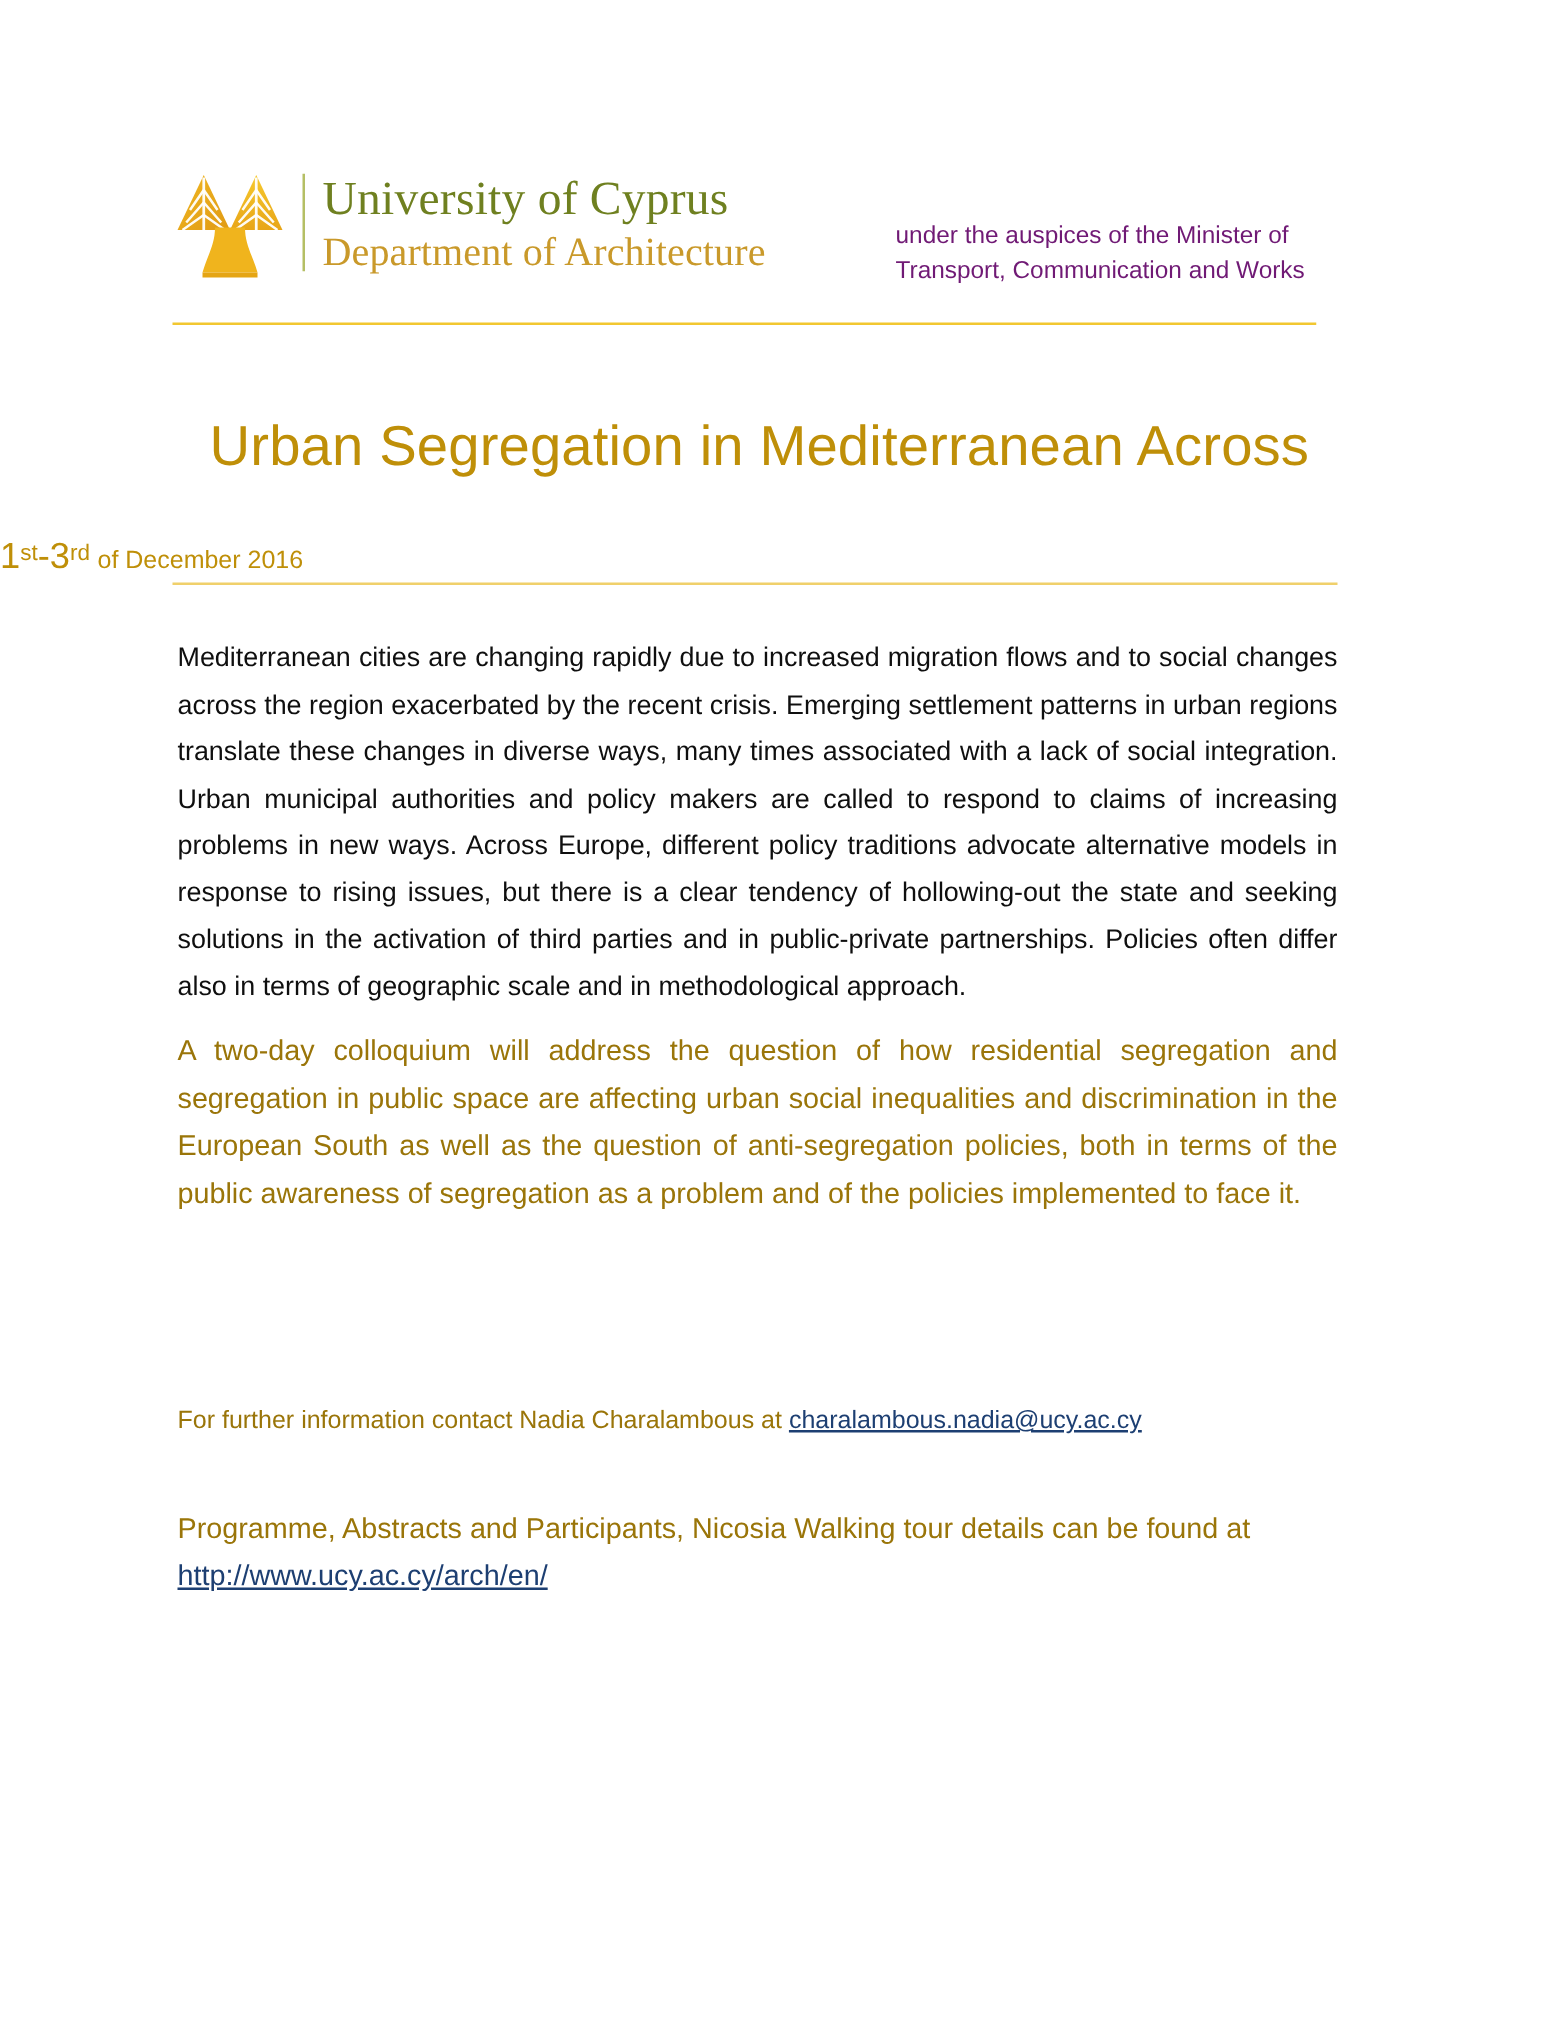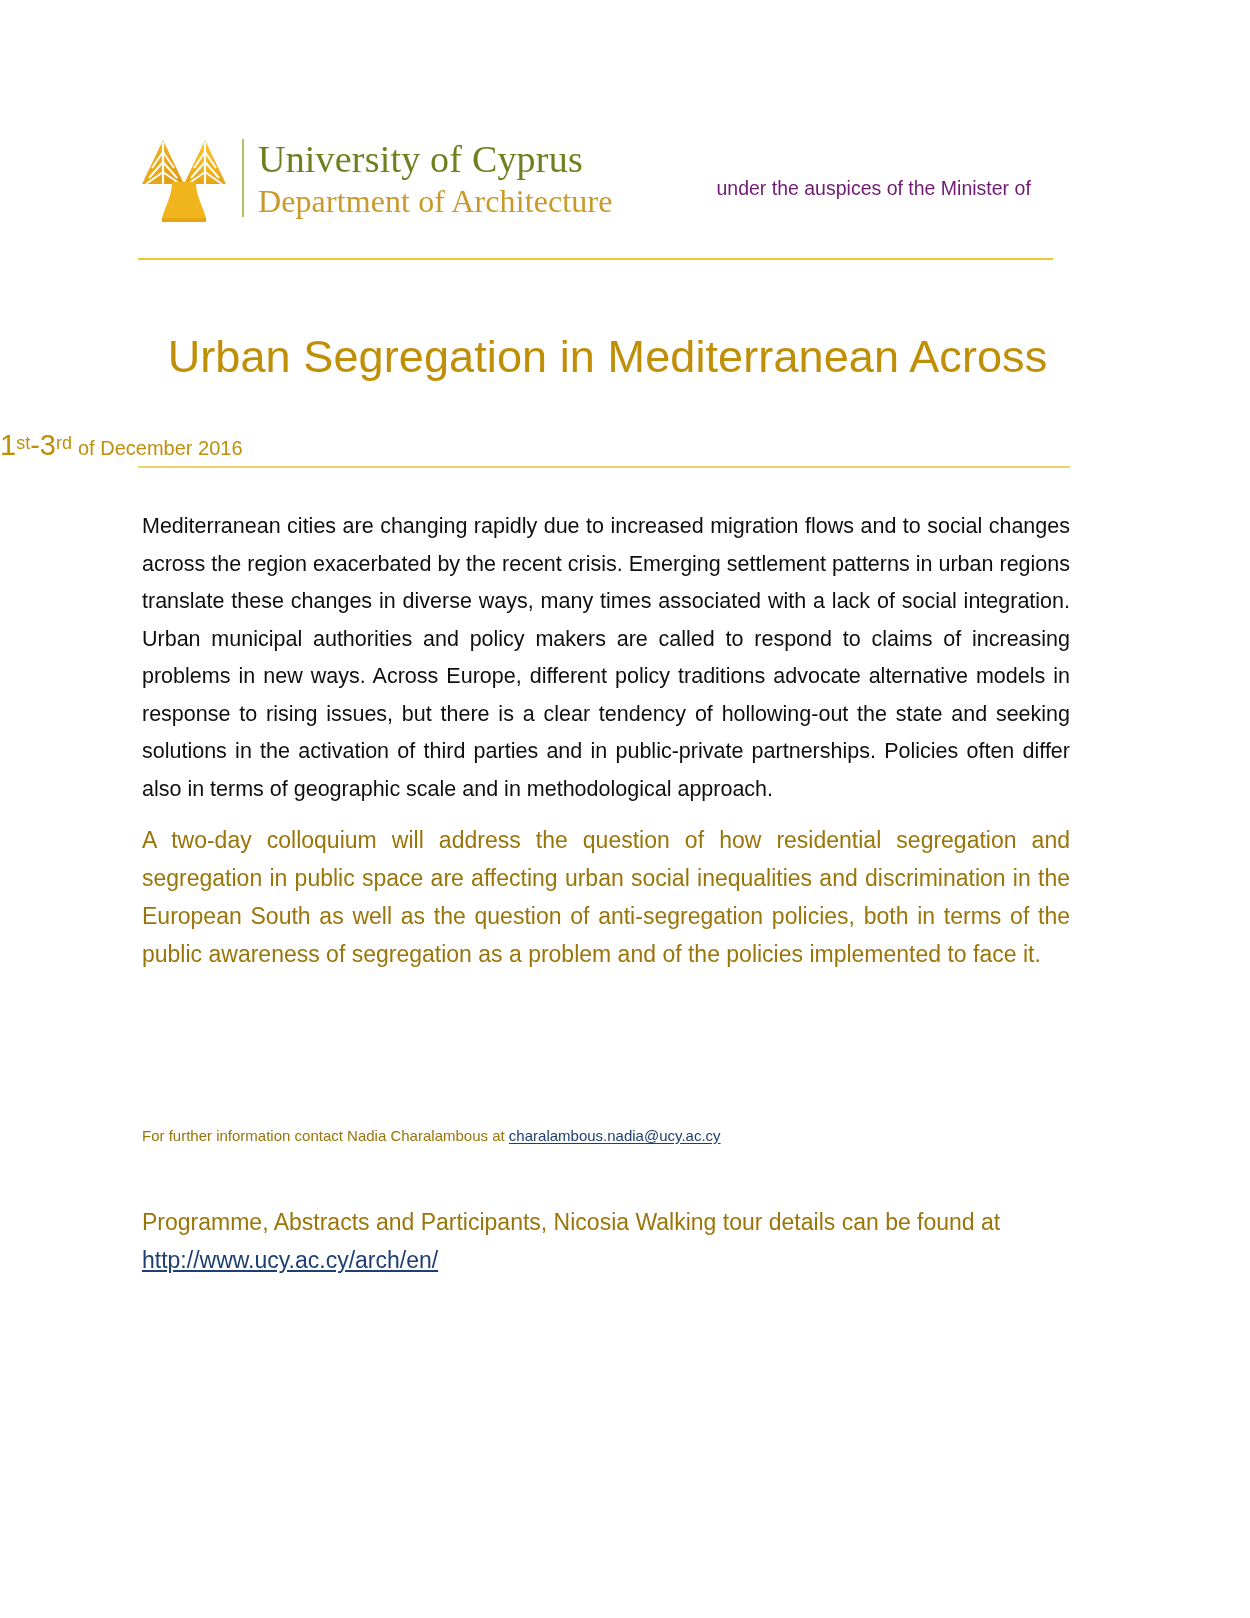--- a/index.html
+++ b/index.html
@@ -165,21 +165,21 @@
   .para-gold {
     top: 821px;
     color: #9a7509;
     font-size: 23px;
     line-height: 38px;
   }
 
   .para-contact {
     top: 1117px;
     color: #9a7509;
-    font-size: 15px;
+    font-size: 20px;
     line-height: 38px;
   }
 
   .para-programme {
     top: 1203px;
     color: #9a7509;
     font-size: 23px;
     line-height: 38px;
     text-align: left;
   }
@@ -233,20 +233,21 @@
       <div class="logo-divider"></div>
 
       <div class="logo-words">
         <div class="uni-name">University of Cyprus</div>
         <div class="dept-name">Department of Architecture</div>
       </div>
     </div>
 
     <div class="auspices">
       <div>under the auspices of  the  Minister of</div>
+      <div>Transport, Communication and Works</div>
     </div>
   </div>
 
   <div class="rule-top"></div>
 
   <div class="title">Urban Segregation in Mediterranean Across</div>
 
   <div class="dateline">
     <span class="big">1</span><span class="sup">st</span><span class="big">-</span><span class="big">3</span><span class="sup">rd</span><span class="small">of December 2016</span>
   </div>

